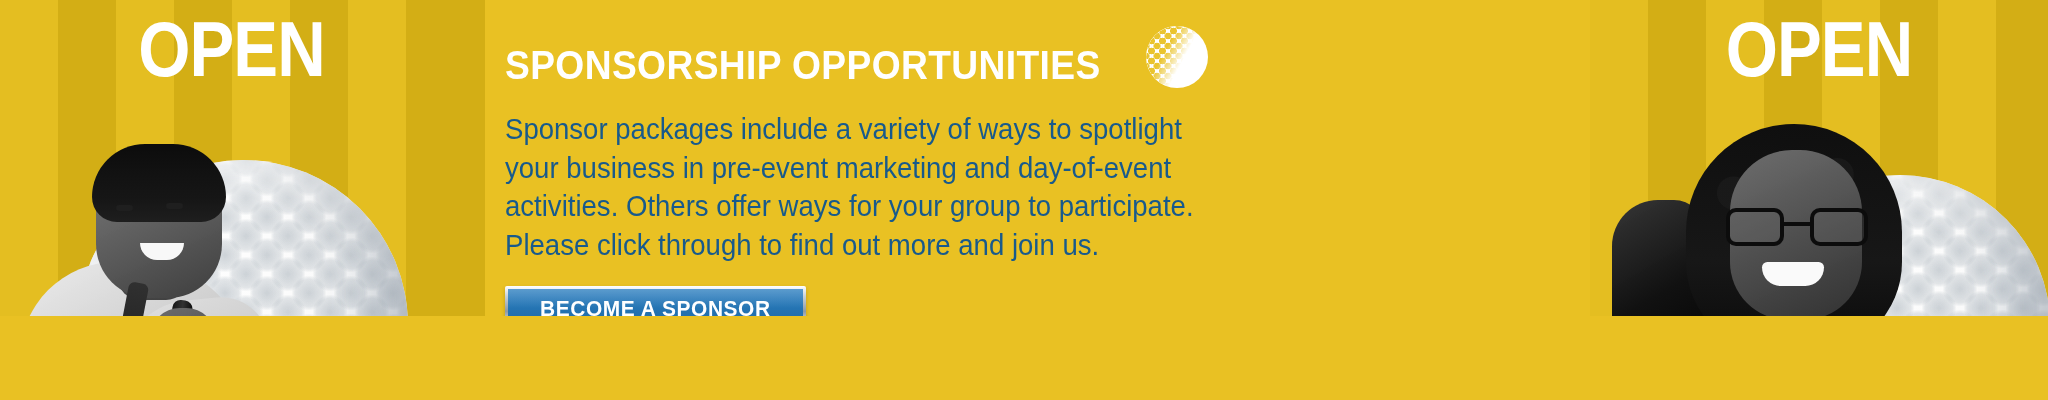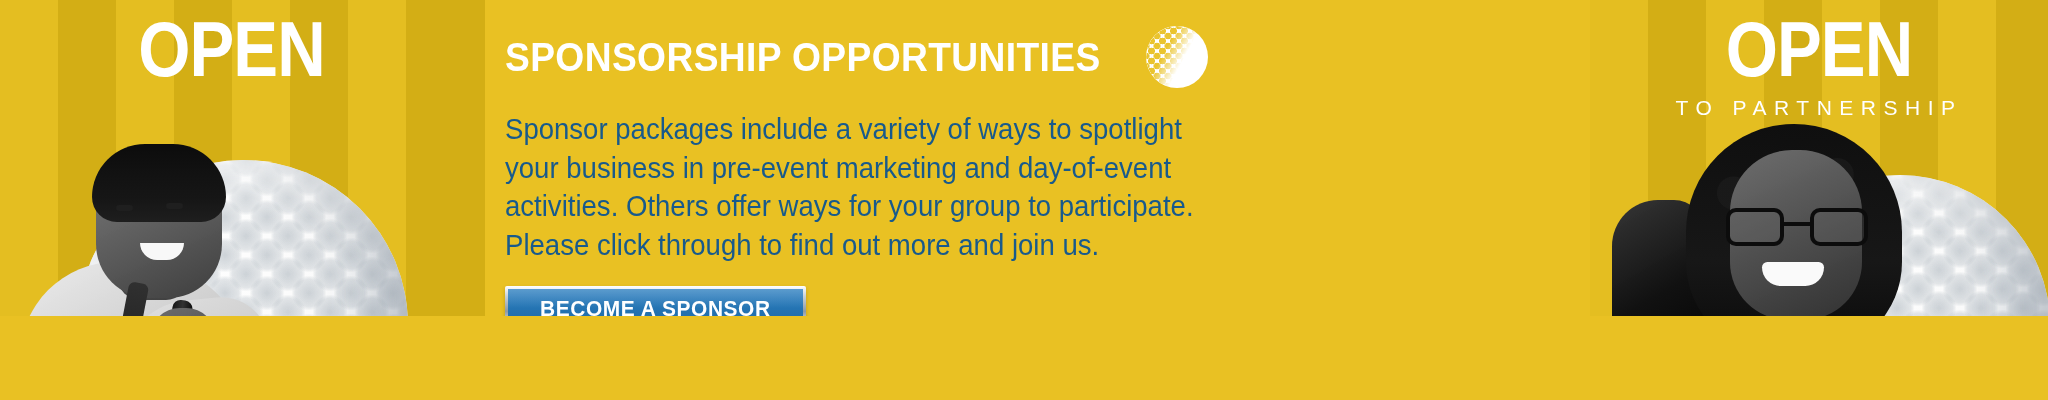--- a/index.html
+++ b/index.html
@@ -231,21 +231,21 @@
     padding:26px 0 0 0;
     overflow:hidden;
   }
   .center-inner{
     position:relative;
     padding-left:42px;
     z-index:4;
   }
   .heading-row{
     display:flex;
-    align-items:center;
+    align-items:flex-end;
     margin-bottom:22px;
   }
   .center-title{
     font-family:"Liberation Sans", sans-serif;
     font-weight:700;
     font-size:40px;
     letter-spacing:0.4px;
     color:#FFFFFF;
     white-space:nowrap;
     transform:scaleX(0.93);
@@ -394,17 +394,16 @@
       <div class="ph-r-glasses">
         <span class="lens l"></span>
         <span class="bridge"></span>
         <span class="lens r"></span>
       </div>
       <div class="ph-r-smile"></div>
     </div>
 
     <div class="panel-heading" style="top:14px;">
       <div class="panel-title">OPEN</div>
-      <div class="panel-subtitle">TO PARTNERSHIP</div>
     </div>
   </div>
 
 </div>
 
 </body></html>

